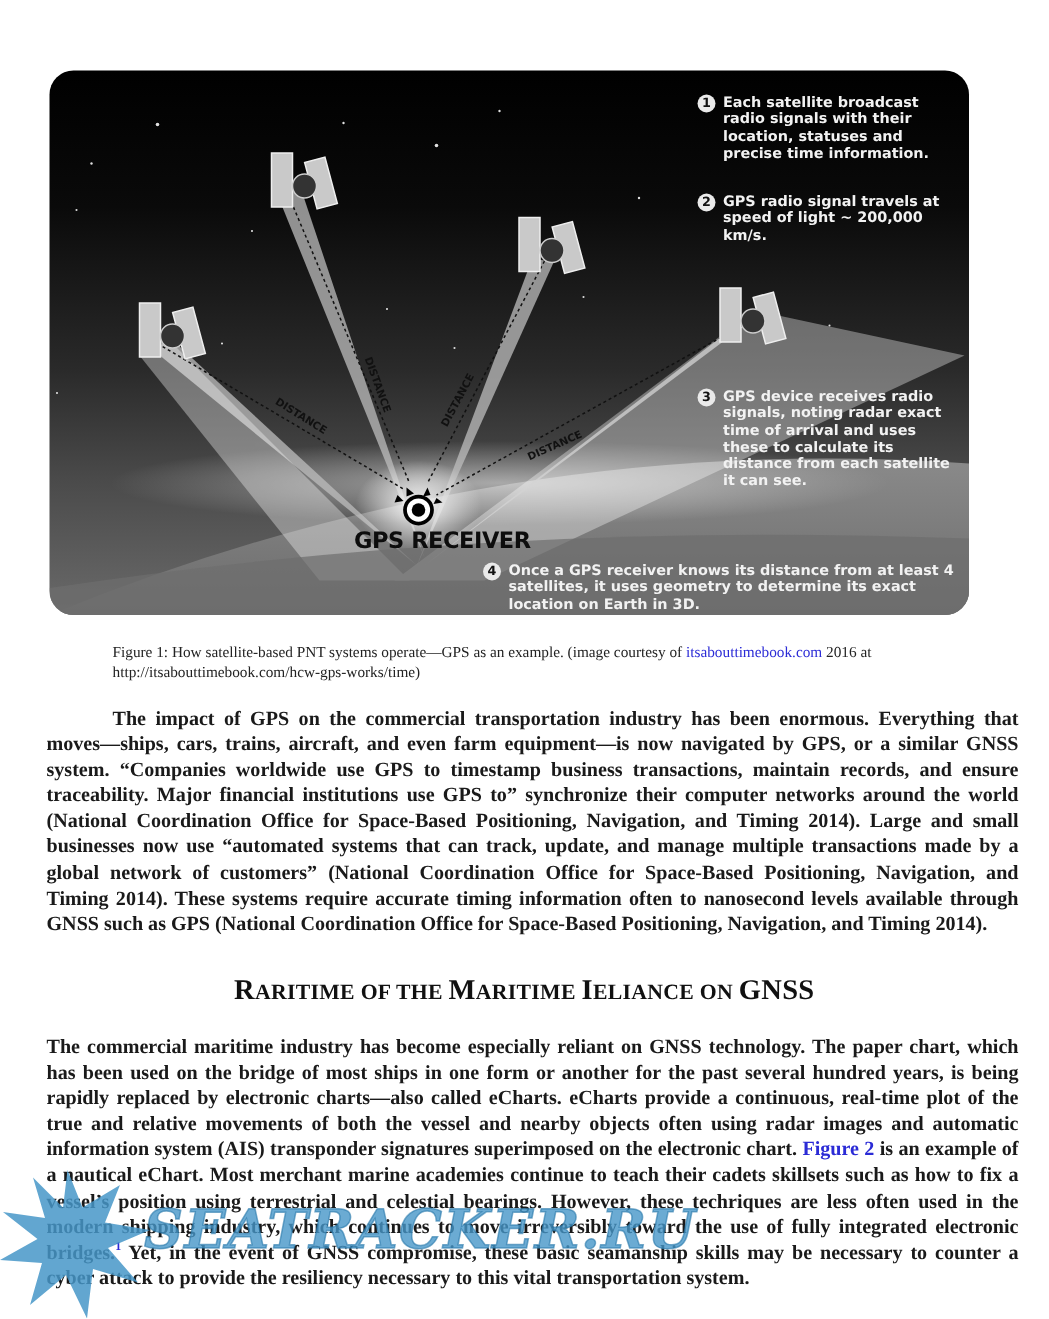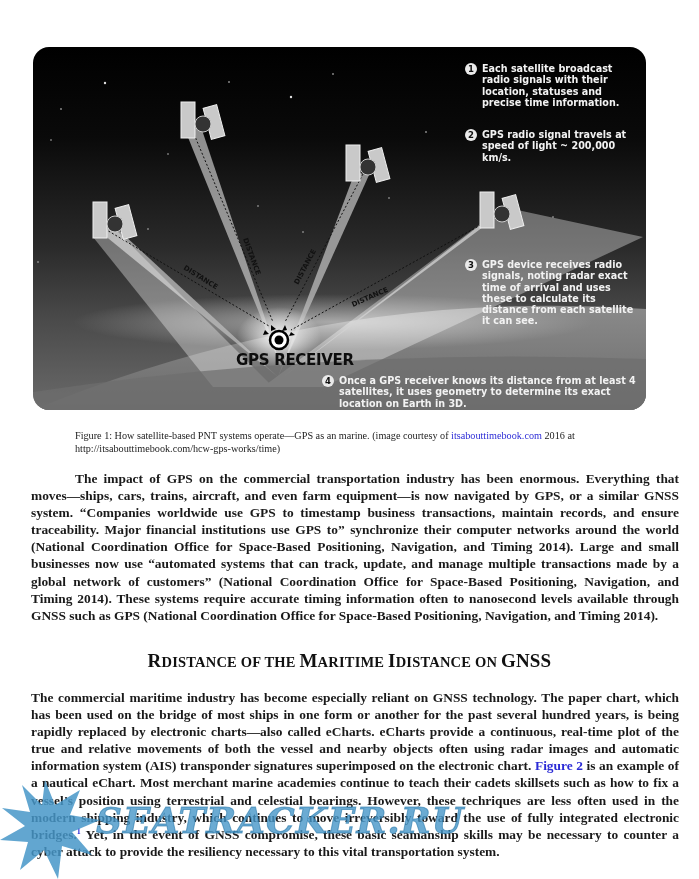--- a/index.html
+++ b/index.html
@@ -150,29 +150,29 @@
     <span class="info-num">3</span>
     <span class="info-text">GPS device receives radio signals, noting radar exact time of arrival and uses these to calculate its distance from each satellite it can see.</span>
   </div>
   <div class="info-block" style="left:289px; top:328px; width:320px;">
     <span class="info-num">4</span>
     <span class="info-text">Once a GPS receiver knows its distance from at least 4 satellites, it uses geometry to determine its exact location on Earth in 3D.</span>
   </div>
 </div>
 
 <div class="caption">
-  <span>Figure 1: How satellite-based PNT systems operate—GPS as an marine. (image courtesy of </span><span class="link">itsabouttimebook.com</span><span> 2016 at http://itsabouttimebook.com/hcw-gps-works/time)</span>
+  <span>Figure 1: How satellite-based PNT systems operate—GPS as an example. (image courtesy of </span><span class="link">itsabouttimebook.com</span><span> 2016 at http://itsabouttimebook.com/hcw-gps-works/time)</span>
 </div>
 
 <div class="body-text p1">
   <span class="indent"></span><span>The impact of GPS on the commercial transportation industry has been enormous. Everything that moves—ships, cars, trains, aircraft, and even farm equipment—is now navigated by GPS, or a similar GNSS system. “Companies worldwide use GPS to timestamp business transactions, maintain records, and ensure traceability. Major financial institutions use GPS to” synchronize their computer networks around the world (National Coordination Office for Space-Based Positioning, Navigation, and Timing 2014). Large and small businesses now use “automated systems that can track, update, and manage multiple transactions made by a global network of customers” (National Coordination Office for Space-Based Positioning, Navigation, and Timing 2014). These systems require accurate timing information often to nanosecond levels available through GNSS such as GPS (National Coordination Office for Space-Based Positioning, Navigation, and Timing 2014).</span>
 </div>
 
 <div class="section-title">
-  <span>R</span><span class="sc">DISTANCE OF THE </span><span>M</span><span class="sc">ARITIME </span><span>I</span><span class="sc">DISTANCE ON </span><span>GNSS</span>
+  <span>R</span><span class="sc">ARITIME OF THE </span><span>M</span><span class="sc">ARITIME </span><span>I</span><span class="sc">ELIANCE ON </span><span>GNSS</span>
 </div>
 
 <div class="body-text p2">
   <span>The commercial maritime industry has become especially reliant on GNSS technology. The paper chart, which has been used on the bridge of most ships in one form or another for the past several hundred years, is being rapidly replaced by electronic charts—also called eCharts. eCharts provide a continuous, real-time plot of the true and relative movements of both the vessel and nearby objects often using radar images and automatic information system (AIS) transponder signatures superimposed on the electronic chart. </span><span class="link">Figure 2</span><span> is an example of a nautical eChart. Most merchant marine academies continue to teach their cadets skillsets such as how to fix a vessel’s position using terrestrial and celestial bearings. However, these techriques are less often used in the modern shipping industry, which continues to move irreversibly toward the use of fully integrated electronic bridges.</span><sup class="fn">1</sup><span> Yet, in the event of GNSS compromise, these basic seamanship skills may be necessary to counter a cyber attack to provide the resiliency necessary to this vital transportation system.</span>
 </div>
 
 <svg class="watermark" width="699" height="99" viewBox="0 0 699 99">
   <polygon fill="rgba(70,150,200,0.85)" points="45,0 55,25 80,10 70,35 100,40 72,52 92,75 62,66 58,99 44,70 20,90 28,62 0,60 25,46 2,28 30,32 22,5 42,25"></polygon>
 </svg>
 <div class="wm-text">SEATRACKER.RU</div>

